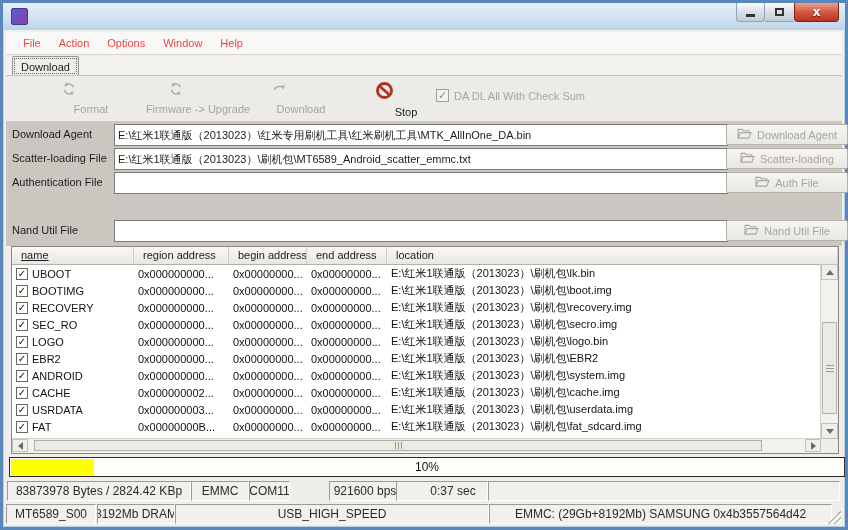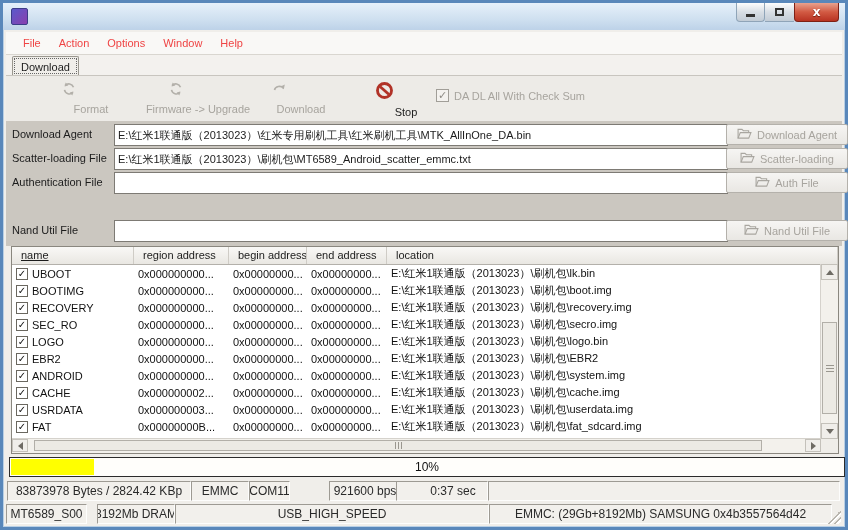--- a/index.html
+++ b/index.html
@@ -358,20 +358,20 @@
   <div class="statusrow s1">
     <div class="scell" style="left:1px;width:184px;">83873978 Bytes / 2824.42 KBp</div>
     <div class="scell" style="left:185px;width:58px;">EMMC</div>
     <div class="scell" style="left:243px;width:41px;">COM11</div>
     <div class="scell" style="left:306px;width:72px;margin-left:17px;">921600 bps</div>
     <div class="scell" style="left:390px;width:92px;padding-left:22px;">0:37 sec</div>
     <div class="scell" style="left:482px;right:2px;"></div>
   </div>
 
   <div class="statusrow s2">
-    <div class="scell" style="left:0;width:81px;">MT6589_S00</div>
+    <div class="scell" style="left:0;width:90px;">MT6589_S00</div>
     <div class="scell" style="left:91px;width:78px;">8192Mb DRAM</div>
     <div class="scell" style="left:169px;width:314px;">USB_HIGH_SPEED</div>
     <div class="scell" style="left:483px;right:10px;">EMMC: (29Gb+8192Mb) SAMSUNG 0x4b3557564d42</div>
     <div class="grip"></div>
   </div>
 
 </div>
 
 </body></html>

